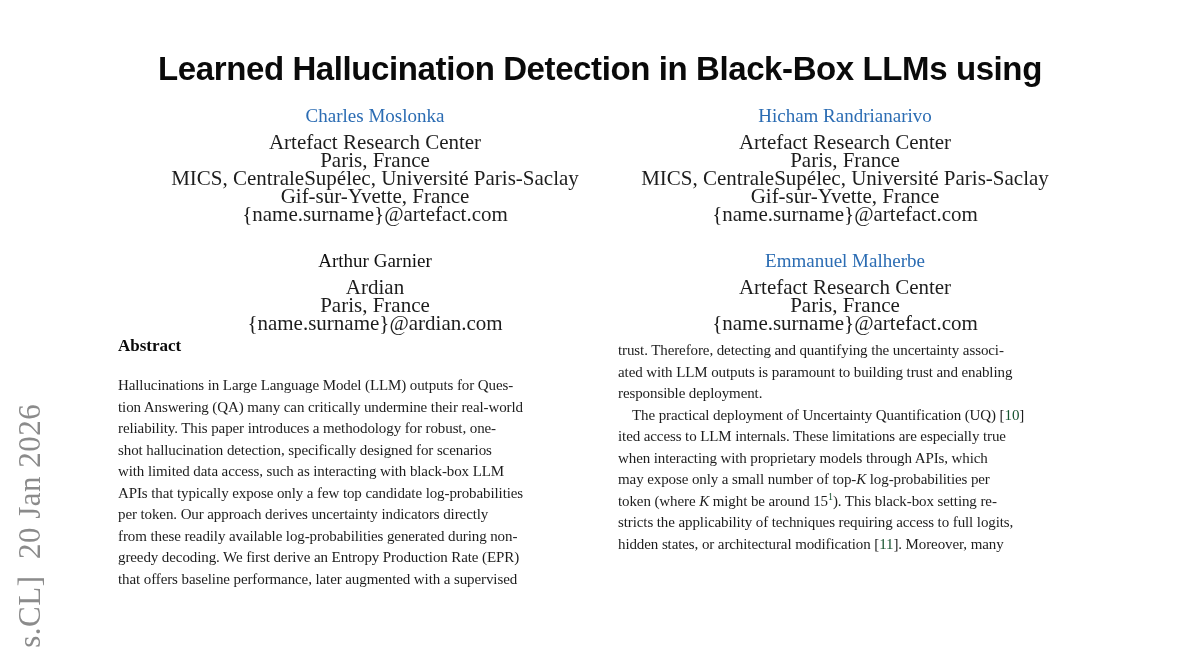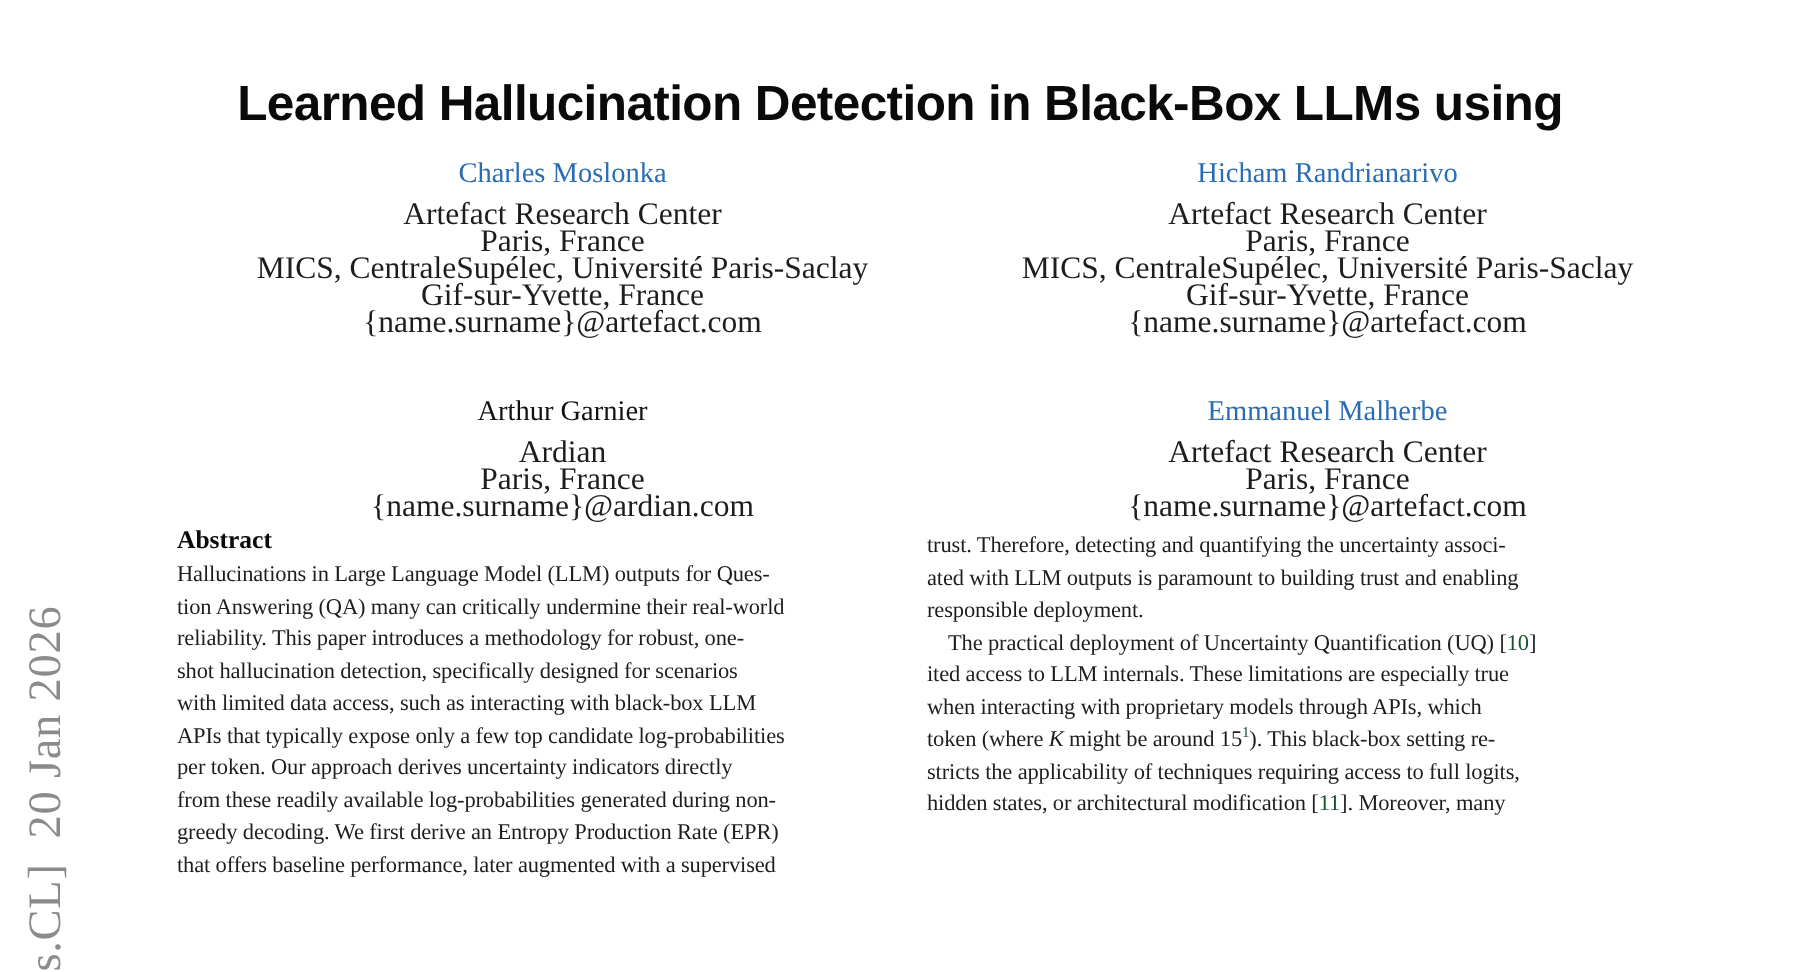--- a/index.html
+++ b/index.html
@@ -37,21 +37,20 @@
     line-height: 38px;
     letter-spacing: -0.4px;
     color: #0a0a0a;
   }
   .authors {
     display: grid;
     grid-template-columns: 470px 470px;
     grid-row-gap: 26px;
     margin-left: 140px;
     margin-top: 16px;
-    gap: 40px;
   }
   .author-block { text-align: center; }
   .author-name {
     font-size: 19px;
     line-height: 24px;
     margin-bottom: 5px;
     color: #111111;
   }
   .author-name.link { color: #2b6cb3; cursor: pointer; }
   .author-affil {
@@ -65,21 +64,21 @@
     gap: 26px;
     margin: 4px 114px 0 118px;
   }
   .col-left  { width: 474px; flex: 0 0 auto; }
   .col-right { flex: 1 1 auto; padding-top: 4px; }
   .abs-heading {
     font-family: "Liberation Serif", serif;
     font-weight: bold;
     font-size: 17px;
     line-height: 20px;
-    margin-bottom: 3px;
+    margin-bottom: 19px;
     color: #0a0a0a;
   }
   .bodyline {
     font-size: 15px;
     height: 21.5px;
     line-height: 21.5px;
     white-space: nowrap;
     letter-spacing: -0.1px;
   }
   .bodyline.indented { text-indent: 14px; }
@@ -145,20 +144,21 @@
       <div class="bodyline">that offers baseline performance, later augmented with a supervised</div>
     </div>
 
     <div class="col-right">
       <div class="bodyline">trust. Therefore, detecting and quantifying the uncertainty associ-</div>
       <div class="bodyline">ated with LLM outputs is paramount to building trust and enabling</div>
       <div class="bodyline">responsible deployment.</div>
       <div class="bodyline indented"><span>The practical deployment of Uncertainty Quantification (UQ) [</span><span class="cite">10</span><span>]</span></div>
       <div class="bodyline">ited access to LLM internals. These limitations are especially true</div>
       <div class="bodyline">when interacting with proprietary models through APIs, which</div>
+      <div class="bodyline"><span>may expose only a small number of top-</span><span class="it">K</span><span> log-probabilities per</span></div>
       <div class="bodyline"><span>token (where </span><span class="it">K</span><span> might be around 15</span><span class="sup cite">1</span><span>). This black-box setting re-</span></div>
       <div class="bodyline">stricts the applicability of techniques requiring access to full logits,</div>
       <div class="bodyline"><span>hidden states, or architectural modification [</span><span class="cite">11</span><span>]. Moreover, many</span></div>
     </div>
 
   </div>
 
 </div>
 
 </body></html>

